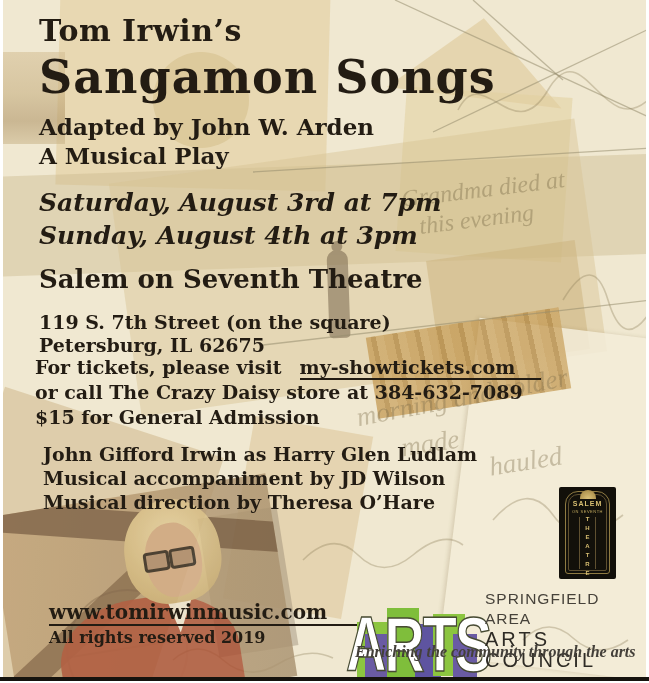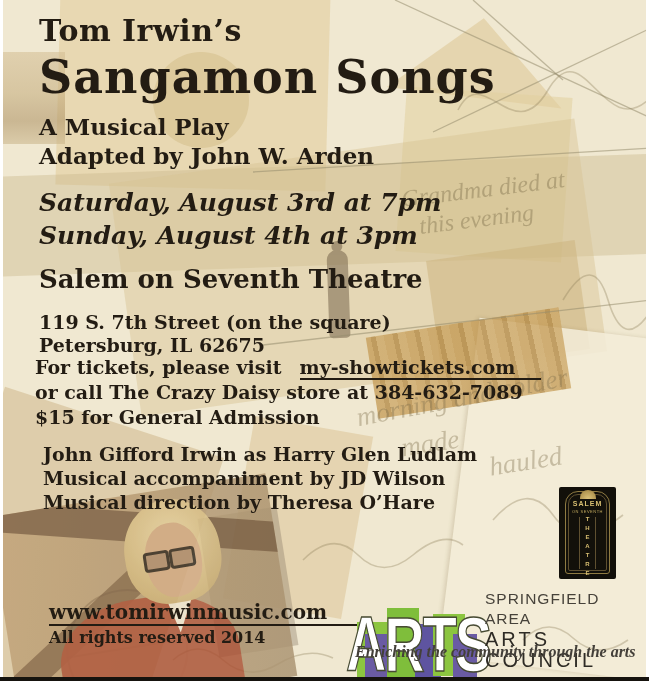--- a/index.html
+++ b/index.html
@@ -161,22 +161,22 @@
         <div class="face"></div>
         <div class="lens l"></div>
         <div class="lens r"></div>
       </div>
     </div>
 
     <header class="hdr ink">
       <div class="pretitle">Tom Irwin’s</div>
       <h1 class="title">Sangamon Songs</h1>
       <div class="subs">
+        <div>Adapted by John W. Arden</div>
         <div>A Musical Play</div>
-        <div>Adapted by John W. Arden</div>
       </div>
     </header>
 
     <div class="dates ink">
       <div>Saturday, August 3rd at 7pm</div>
       <div>Sunday, August 4th at 3pm</div>
     </div>
 
     <div class="venue ink">
       <div class="venue-name">Salem on Seventh Theatre</div>
@@ -195,21 +195,21 @@
     </div>
 
     <div class="credits ink">
       <div>John Gifford Irwin as Harry Glen Ludlam</div>
       <div>Musical accompaniment by JD Wilson</div>
       <div>Musical direction by Theresa O’Hare</div>
     </div>
 
     <div class="footer ink">
       <div class="site"><a class="link">www.tomirwinmusic.com</a></div>
-      <div class="rights">All rights reserved 2014</div>
+      <div class="rights">All rights reserved 2019</div>
     </div>
 
     <div class="salem">
       <div class="marq"></div>
       <div class="marq2"></div>
       <div class="sun"></div>
       <div class="nm">SALEM</div>
       <div class="nm2">ON SEVENTH</div>
       <div class="vline vl1"></div>
       <div class="vline vl2"></div>

